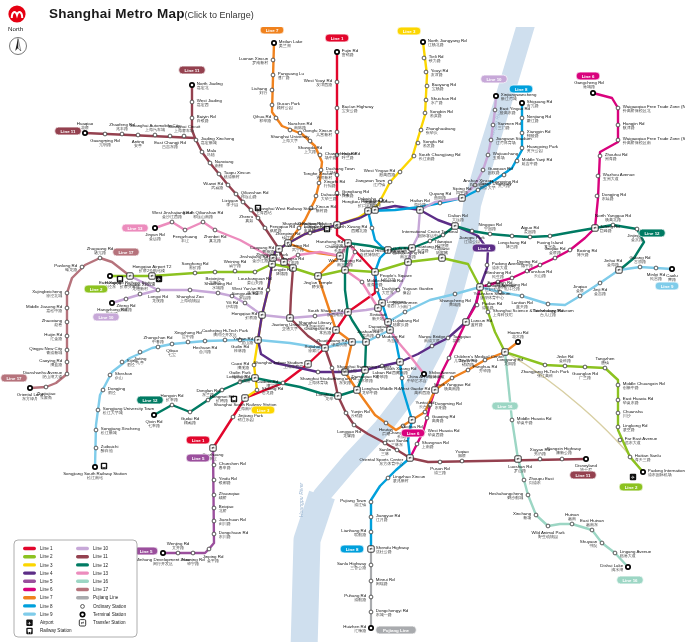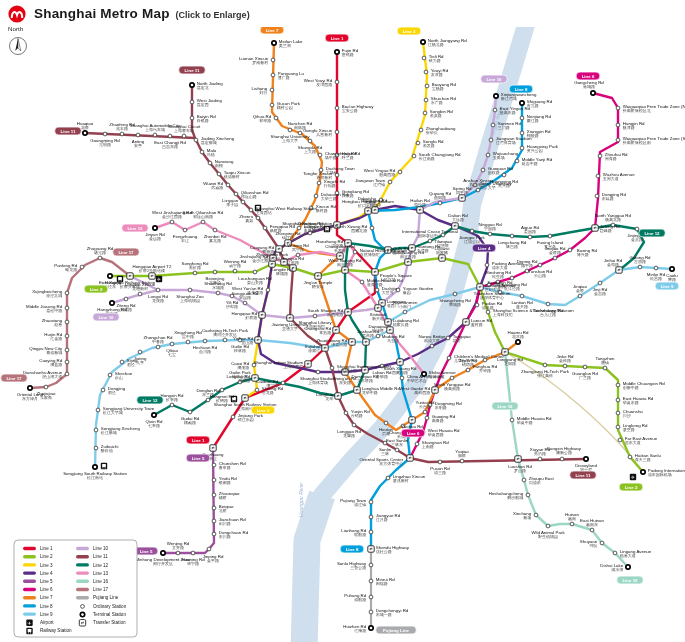--- a/index.html
+++ b/index.html
@@ -1,20 +1,20 @@
 <!DOCTYPE html>
 <html><head>
 <meta charset="utf-8">
 <style>
   html,body{margin:0;padding:0;background:#fff;}
   body{width:685px;height:642px;position:relative;font-family:"Liberation Sans",sans-serif;overflow:hidden;}
   #header{position:absolute;top:0;left:0;width:685px;height:27px;background:#fff;display:flex;align-items:center;z-index:5;}
   #logo{width:18px;height:18px;margin-left:8px;flex:0 0 auto;}
-  #title{font-size:13.5px;font-weight:bold;color:#1a1a1a;margin-left:8px;letter-spacing:.2px;}
-  #subtitle{font-size:9px;font-weight:bold;color:#333;margin-left:6px;padding-top:2px;}
+  #title{font-size:13.5px;font-weight:bold;color:#1a1a1a;margin-left:23px;letter-spacing:.2px;}
+  #subtitle{font-size:9px;font-weight:normal;color:#333;padding-top:2px;}
   #map{position:absolute;top:0;left:0;width:685px;height:642px;}
   svg text{font-family:"Liberation Sans",sans-serif;}
 </style>
 </head>
 <body>
 
 <svg id="map" viewBox="0 0 685 642" xmlns="http://www.w3.org/2000/svg">
   <g id="g-river">
       <path d="M528,18 L505,95 L488,150 L472,205 L468,240 L452,300 L436,345 L415,385 L382,428 L350,462 L322,495 L307,535 L304,650" stroke="#cfdfee" stroke-width="18" fill="none" stroke-linejoin="round"></path>
       <path d="M322,495 L307,540 L304,650" stroke="#cfdfee" stroke-width="27" fill="none" stroke-linejoin="round"></path>

